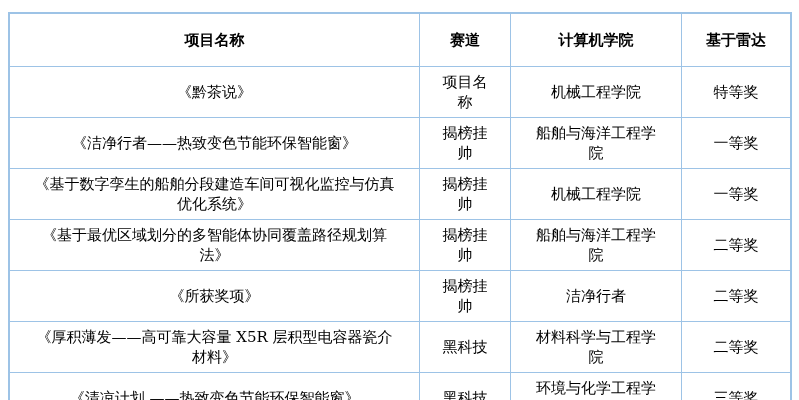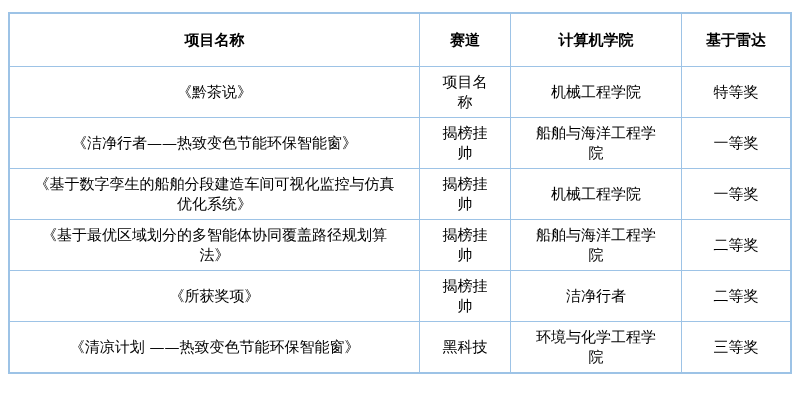--- a/index.html
+++ b/index.html
@@ -88,20 +88,26 @@
           <td>船舶与海洋工程学院</td>
           <td>二等奖</td>
         </tr>
         <tr>
           <td>《所获奖项》</td>
           <td>揭榜挂帅</td>
           <td>洁净行者</td>
           <td>二等奖</td>
         </tr>
         <tr>
+          <td>《厚积薄发——高可靠大容量 X5R 层积型电容器瓷介材料》</td>
+          <td>黑科技</td>
+          <td>材料科学与工程学院</td>
+          <td>二等奖</td>
+        </tr>
+        <tr>
           <td>《清凉计划 ——热致变色节能环保智能窗》</td>
           <td>黑科技</td>
           <td>环境与化学工程学院</td>
           <td>三等奖</td>
         </tr>
       </tbody>
   </table>
 </div>
 
 </body></html>

